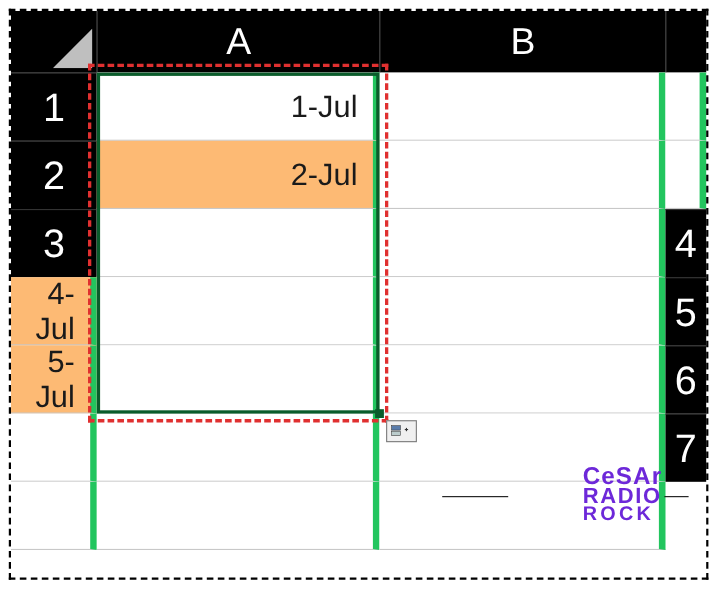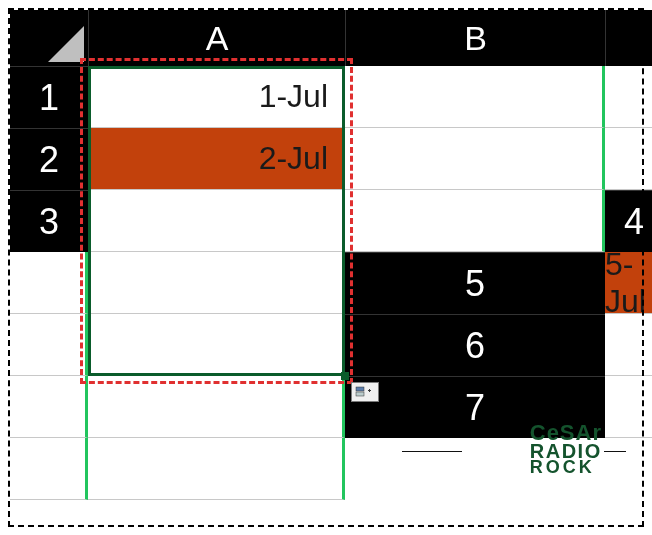--- a/index.html
+++ b/index.html
@@ -48,31 +48,31 @@
   .row-header {
     background: #000;
     color: #fff;
     font-size: 36px;
     display: flex;
     align-items: center;
     justify-content: center;
     border-top: 1px solid #333;
   }
   .cell {
-    border-right: 3px solid #22c55e;
+    border-right: 6px solid #22c55e;
     border-bottom: 1px solid #c8c8c8;
-    font-size: 32px;
+    font-size: 28px;
     color: #1a1a1a;
     display: flex;
     align-items: center;
     justify-content: flex-end;
     padding-right: 14px;
     background: #fff;
   }
-  .cell.selected-secondary { background: #c2410c; }
+  .cell.selected-secondary { background: #fdba74; text-align: right; }
   .cell.selected-active { background: #fff; }
 
   .selection-border {
     position: absolute;
     border: 3px solid #0a5c2b;
     pointer-events: none;
   }
   .red-dashed {
     position: absolute;
     border: 3px dashed #e03030;
@@ -100,21 +100,21 @@
   .autofill-tag svg { display:block; }
 
   .watermark {
     position: absolute;
     right: 40px;
     bottom: 50px;
     font-family: "Arial Black", Arial, sans-serif;
     font-weight: 800;
     font-size: 22px;
     line-height: 0.85;
-    color: #14532d;
+    color: #6d28d9;
     letter-spacing: 0.5px;
     text-align: left;
     pointer-events: none;
   }
   .watermark .line1 { font-size: 22px; letter-spacing: 1px; }
   .watermark .line2 { font-size: 20px; letter-spacing: 1.5px; }
   .watermark .line3 { font-size: 18px; letter-spacing: 3px; }
   .wm-rule {
     position: absolute;
     height: 1px;
@@ -144,20 +144,21 @@
     <div class="row-header">2</div>
     <div class="cell selected-secondary">2-Jul</div>
     <div class="cell"></div>
     <div class="cell"></div>
 
     <div class="row-header">3</div>
     <div class="cell"></div>
     <div class="cell"></div>
 
     <div class="row-header">4</div>
+    <div class="cell selected-secondary">4-Jul</div>
     <div class="cell"></div>
     <div class="cell"></div>
 
     <div class="row-header">5</div>
     <div class="cell selected-secondary">5-Jul</div>
     <div class="cell"></div>
     <div class="cell"></div>
 
     <div class="row-header">6</div>
     <div class="cell"></div>

